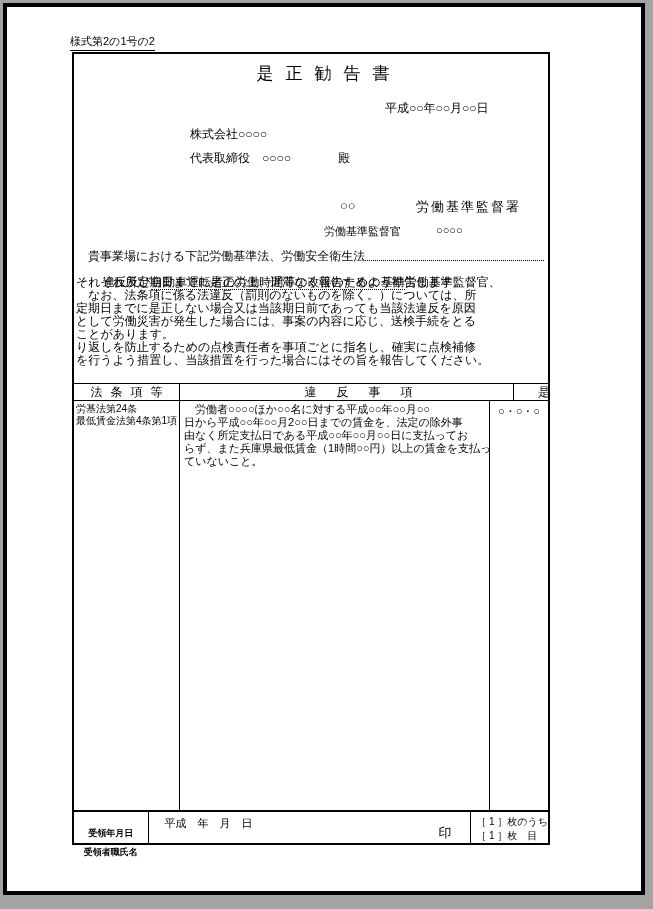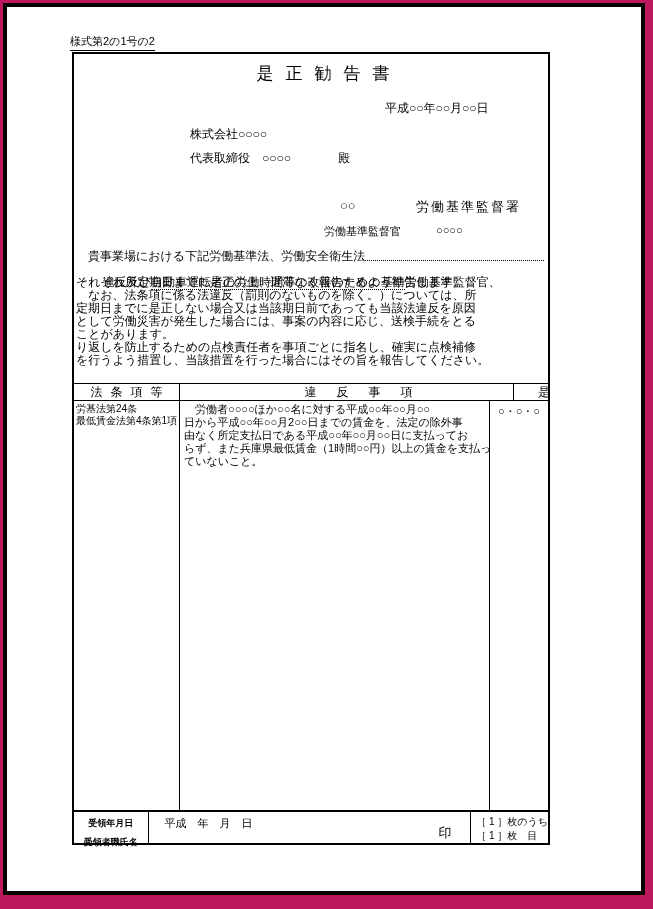--- a/index.html
+++ b/index.html
@@ -1,18 +1,18 @@
 <!DOCTYPE html>
 <html><head>
 <meta charset="utf-8">
 <style>
   * { margin:0; padding:0; box-sizing:border-box; }
   html,body { width:653px; height:909px; background:#f4f4f4; }
   body { font-family:"Liberation Sans","DejaVu Sans",sans-serif; color:#000; position:relative; }
-  .canvas { position:absolute; left:0; top:0; width:653px; height:909px; background:#be185d; }
+  .canvas { position:absolute; left:0; top:0; width:653px; height:909px; background:#a3a3a3; }
   .outer-border { position:absolute; left:3px; top:3px; width:642px; height:892px; border:4px solid #000; background:#fff; }
   .form-number { position:absolute; left:70px; top:34px; font-size:11px; border-bottom:1px solid #000; padding-bottom:1px; white-space:pre; }
   .sheet { position:absolute; left:72px; top:52px; width:478px; height:793px; border:2px solid #000; background:#fff; }
   .doc-title { position:absolute; left:0; top:8px; width:100%; text-align:center; font-size:17px; letter-spacing:12px; white-space:pre;padding-left:36px; }
   .issue-date { position:absolute; left:311px; top:46px; font-size:12px; white-space:pre; }
   .recipient-company { position:absolute; left:116px; top:72px; font-size:12px; white-space:pre; }
   .recipient-rep { position:absolute; left:116px; top:96px; font-size:12px; white-space:pre; }
   .recipient-honorific { position:absolute; left:264px; top:96px; font-size:12px; }
   .issuer-office-name { position:absolute; left:266px; top:144px; font-size:13px; }
   .issuer-office-type { position:absolute; left:342px; top:144px; font-size:13px; letter-spacing:2px; }
@@ -32,21 +32,21 @@
   .col-deadline { flex:1; }
   .th { text-align:center; font-size:12px; line-height:16px; white-space:pre; overflow:hidden; }
   .th-law { letter-spacing:8px; text-indent:8px; }
   .th-violation { letter-spacing:20px; text-indent:20px; }
   .law-cell { padding:2px 2px 0 2px; font-size:10px; line-height:12px; }
   .law-line { white-space:pre; }
   .violation-cell { padding:2px 3px 0 4px; font-size:11px; line-height:13px; }
   .violation-line { white-space:pre; }
   .deadline-cell { text-align:center; font-size:11px; padding-top:3px; white-space:pre; }
   .fcol-left { width:78px; border-right:1px solid #000; text-align:center; font-size:9px; font-weight:bold; }
-  .fcol-left .l1 { margin-top:5px; }
+  .fcol-left .l1 { margin-top:15px; }
   .fcol-left .l2 { margin-top:6px; }
   .fcol-mid { width:338px; border-right:1px solid #000000; position:relative; }
   .sig-date { position:absolute; left:16px; top:4px; font-size:11px; white-space:pre; }
   .seal-mark { position:absolute; left:290px; top:12px; font-size:13px; }
   .fcol-right { flex:1; font-size:10px; padding:3px 0 0 5px; }
   .fcol-right div { white-space:pre; line-height:14px; }
 </style>
 </head>
 <body>
 

